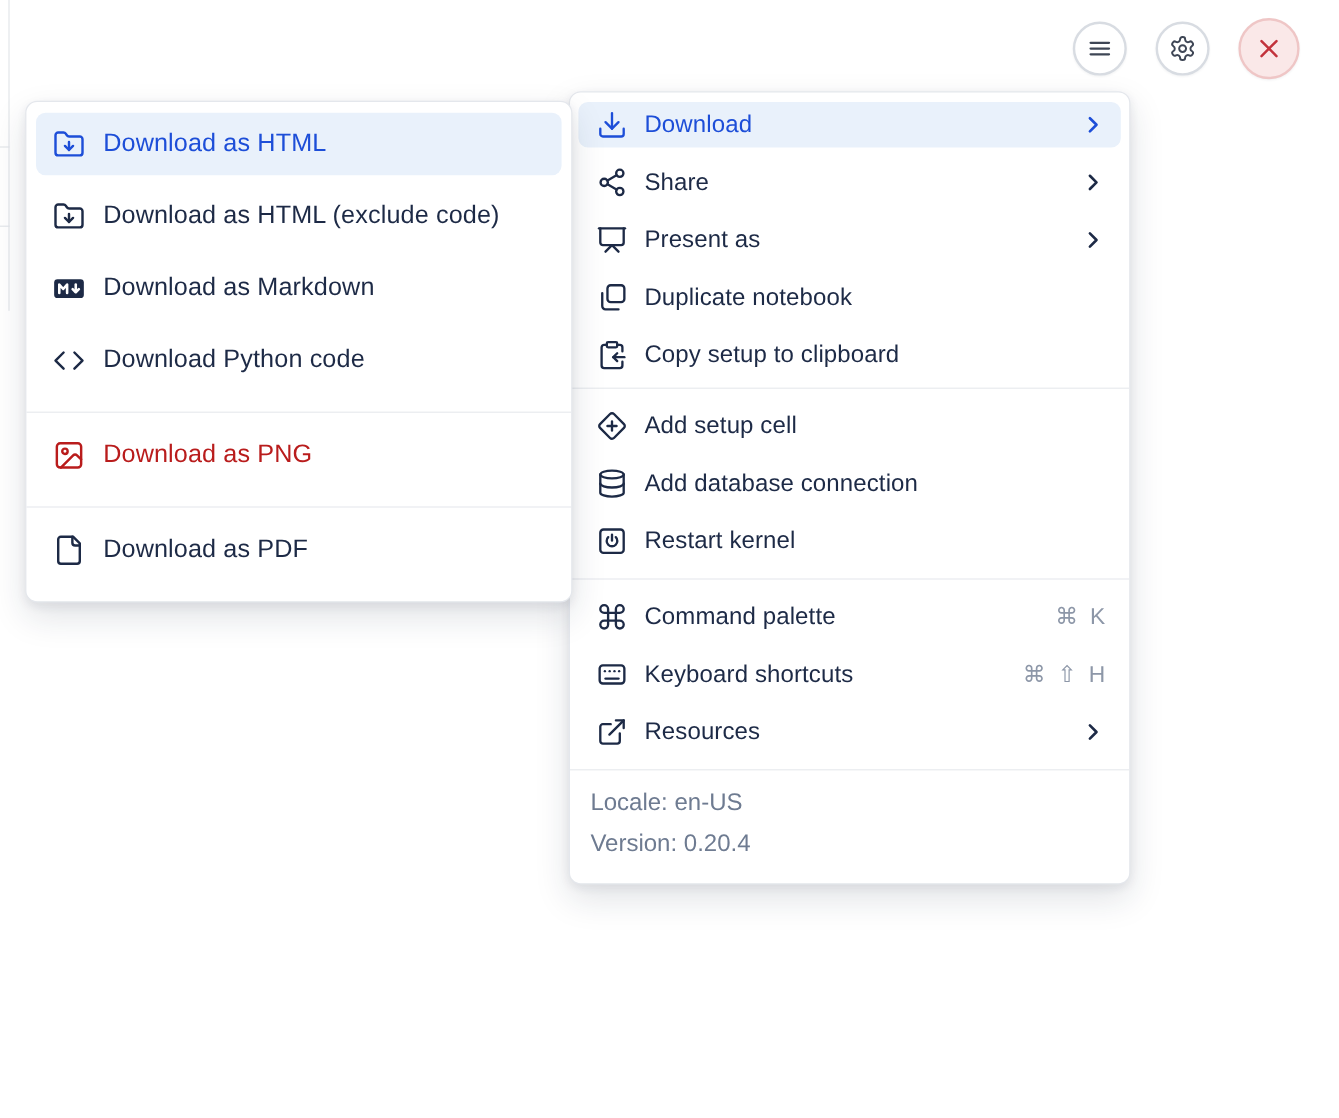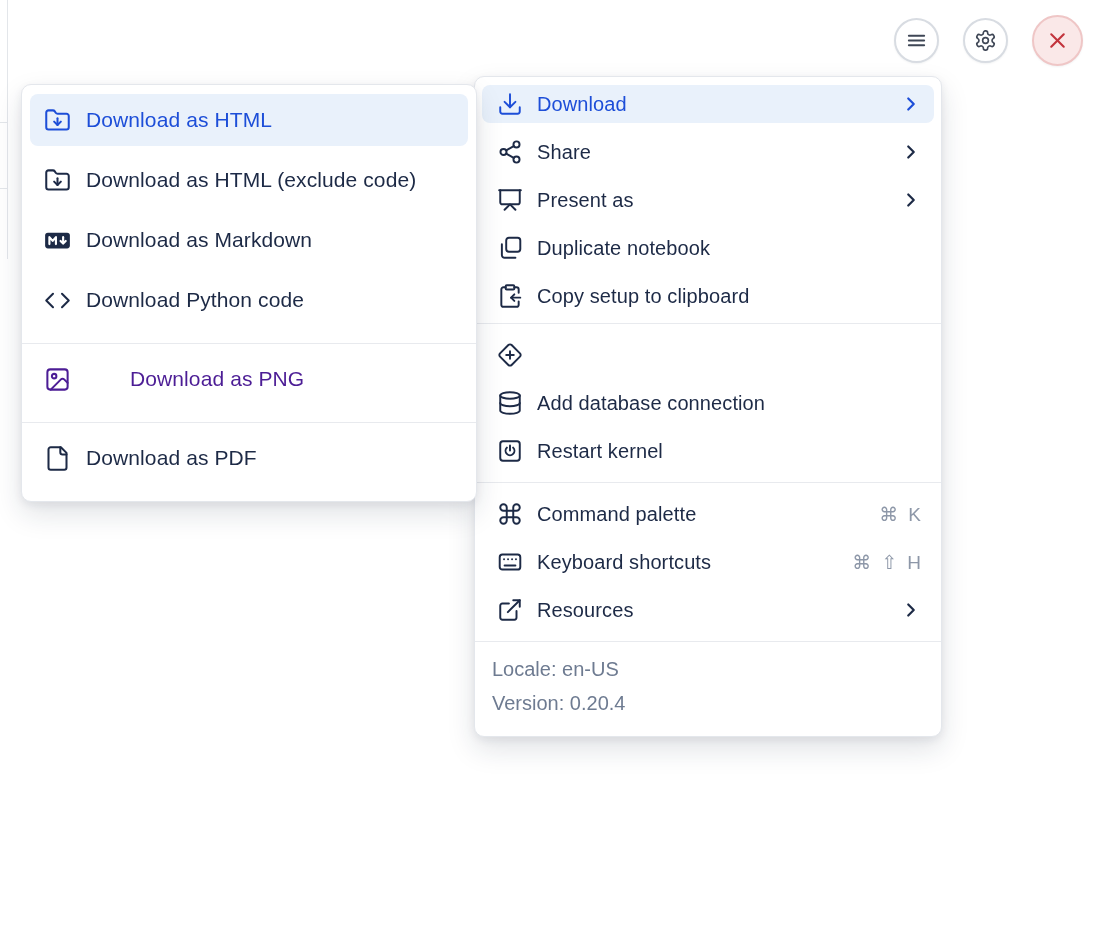--- a/index.html
+++ b/index.html
@@ -34,21 +34,21 @@
   .divider { height:1px; background:#e8eaee; }
 
   .menu-item {
     display:flex; align-items:center; height:38px; border-radius:8px;
     padding:0 12px 0 15px; margin-bottom:10px; font-size:20px; color:#1d2a46; cursor:pointer;
   }
   .menu-item:last-child { margin-bottom:0; }
   .menu-item .item-icon { width:26px; height:26px; margin-right:14px; flex:none; }
   .menu-item .label { flex:1; white-space:nowrap; letter-spacing:.1px; }
   .menu-item.highlighted { background:#e9f1fb; color:#1d4ed8; }
-  .menu-item.disabled { color:#4c1d95; cursor:default;gap:44px; }
+  .menu-item.disabled { color:#b91c1c; cursor:default; }
   .chevron { width:22px; height:22px; flex:none; }
   .shortcut { color:#8d97a8; font-size:19px; letter-spacing:1px; white-space:nowrap; }
   .shortcut .ks { margin-left:9px; }
 
   svg.stroked { fill:none; stroke:currentColor; stroke-width:1.8; stroke-linecap:round; stroke-linejoin:round; }
   svg.chev { fill:none; stroke:currentColor; stroke-width:2.4; stroke-linecap:round; stroke-linejoin:round; }
 
   
   #main-menu { left:474px; top:76px; width:468px; z-index:10; }
   #main-menu .menu-section.mid { padding:12px 7px; }
@@ -146,20 +146,21 @@
     </div>
   </div>
   <div class="divider"></div>
   <div class="menu-section mid">
     <div class="menu-item">
       <svg class="stroked item-icon" viewBox="0 0 24 24">
         <path d="M10.5 2.8a2.1 2.1 0 0 1 3 0l7.7 7.7a2.1 2.1 0 0 1 0 3l-7.7 7.7a2.1 2.1 0 0 1-3 0l-7.7-7.7a2.1 2.1 0 0 1 0-3Z"></path>
         <path d="M12 8.5v7"></path>
           <path d="M8.5 12h7"></path>
       </svg>
+      <span class="label">Add setup cell</span>
     </div>
     <div class="menu-item">
       <svg class="stroked item-icon" viewBox="0 0 24 24">
         <ellipse cx="12" cy="5" rx="9" ry="3"></ellipse>
           <path d="M3 5v14a9 3 0 0 0 18 0V5"></path>
           <path d="M3 12a9 3 0 0 0 18 0"></path>
       </svg>
       <span class="label">Add database connection</span>
     </div>
     <div class="menu-item">

